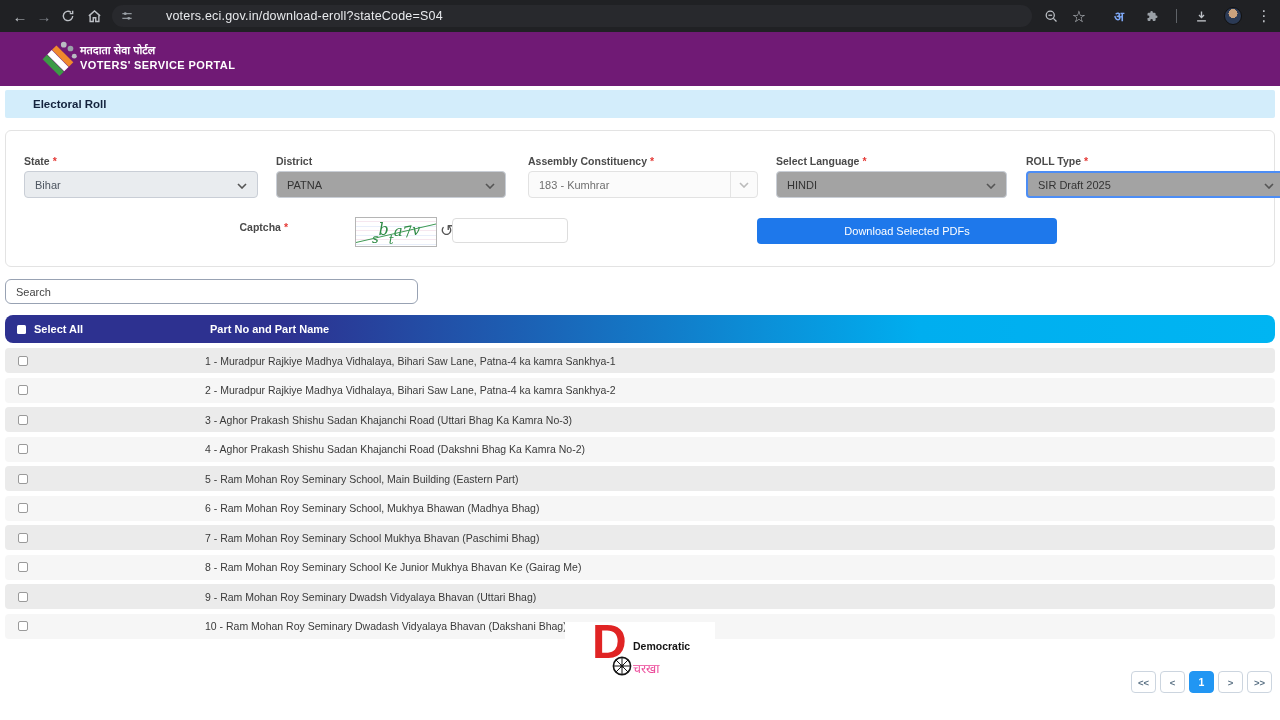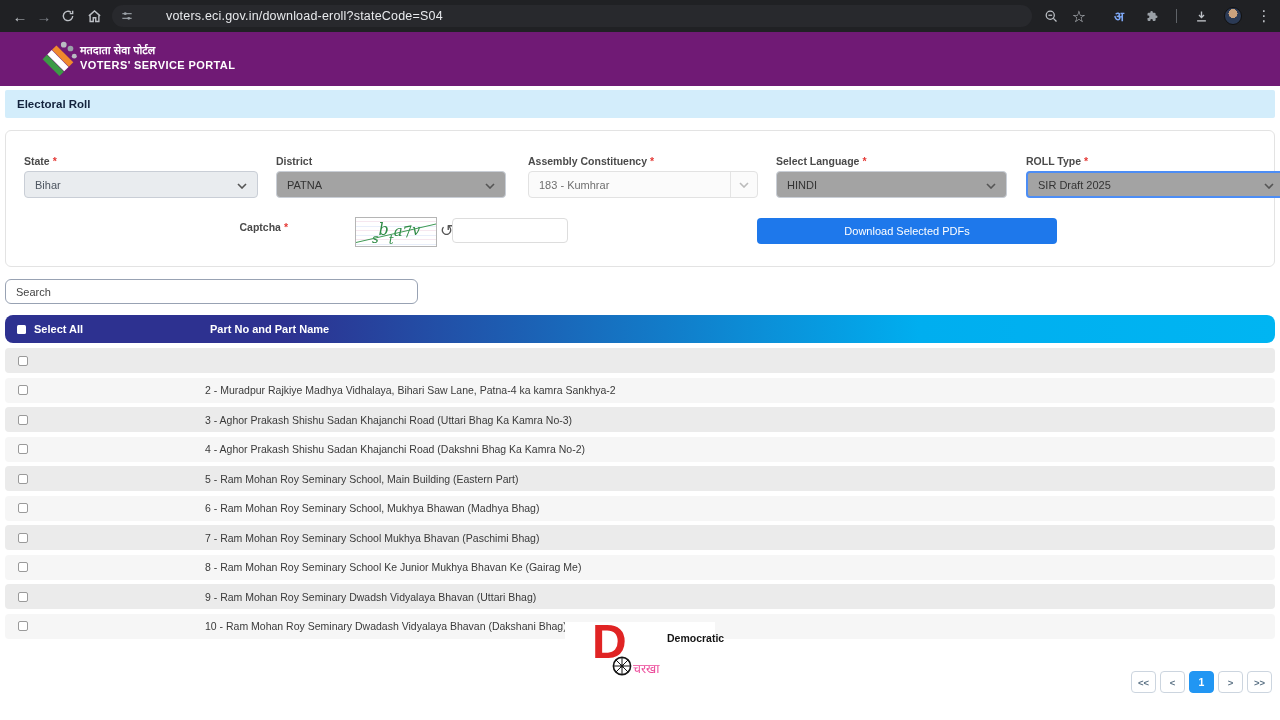--- a/index.html
+++ b/index.html
@@ -17,21 +17,21 @@
   .avatar { position:absolute; left:1224px; top:7px; width:18px; height:18px; border-radius:50%;
             background:radial-gradient(circle at 50% 35%, #caa27e 0 34%, #2b3a55 35% 100%); border:1px solid #111; }
 
   
   .app-header { position:absolute; left:0; top:32px; width:1280px; height:54px; background:#701a75; }
   .eci-logo { position:absolute; left:38px; top:6px; }
   .hdr-text { position:absolute; left:80px; top:11px; color:#fff; }
   .hdr-hi { font-size:11px; font-weight:bold; line-height:15px; }
   .hdr-en { font-size:11px; font-weight:bold; letter-spacing:.4px; line-height:15px; }
 
-  .breadcrumb-bar { position:absolute; left:5px; top:90px; width:1270px; height:28px; background:#d3edfb; border-radius:2px; display:flex; align-items:center; }
+  .breadcrumb-bar { position:absolute; left:5px; top:90px; width:1270px; height:28px; background:#d3edfb; border-radius:2px; display:flex; align-items:center;padding-left:16px; }
   .breadcrumb-bar span { margin-left:12px; font-size:11.5px; font-weight:bold; color:#13233d; }
 
   
   .card { position:absolute; left:5px; top:130px; width:1270px; height:137px; background:#fff; border:1px solid #e3e3e3; border-radius:6px; }
   .flabel { position:absolute; top:155px; font-size:10.5px; font-weight:bold; color:#4a4a4a; }
   .req { color:#e53935; margin-left:3px; }
   .selectbox { position:absolute; top:171px; height:27px; border:1px solid #c9ced6; border-radius:4px; background:#a3a3a3;
                display:flex; align-items:center; padding:0 10px; font-size:11px; color:#333; }
   .selectbox .chev { margin-left:auto; }
   .selectbox.disabled { background:#e9ecef; color:#4d5560; }
@@ -71,21 +71,21 @@
   .trow { height:25px; margin-bottom:4.5px; border-radius:4px; display:flex; align-items:center; position:relative; }
   .trow.odd  { background:#ebebeb; }
   .trow.even { background:#f6f6f6; }
   .row-cb { position:absolute; left:13px; width:10px; height:10px; border:1px solid #9a9a9a; border-radius:2px; background:#fff; }
   .row-text { position:absolute; left:200px; font-size:10.5px; color:#3a3a3a; }
 
   
   .watermark { position:absolute; left:565px; top:622px; width:150px; height:66px; background:#fff; }
   .wm-d { position:absolute; left:27px; top:-8px; font-size:48px; font-weight:bold; color:#e02424; font-family:"Liberation Sans",sans-serif; }
   .wm-wheel { position:absolute; left:47px; top:34px; }
-  .wm-line1 { position:absolute; left:68px; top:10px; font-size:10.5px; font-weight:bold; color:#141414;margin-left:34px; }
+  .wm-line1 { position:absolute; left:68px; top:18px; font-size:10.5px; font-weight:bold; color:#141414; }
   .wm-line2 { position:absolute; left:68px; top:38px; font-size:12.5px; font-weight:normal; color:#ec4899; }
 
   
   .pager { position:absolute; left:1131px; top:671px; display:flex; gap:4px; }
   .pbtn { width:25px; height:22px; border:1px solid #ccd5df; border-radius:4px; background:#fff; color:#5a7184;
           font-size:9.5px; font-weight:bold; display:flex; align-items:center; justify-content:center; font-family:inherit; }
   .pbtn.active { background:#2196f3; border-color:#2196f3; color:#fff; font-size:10.5px; }
 </style>
 </head>
 <body>
@@ -244,20 +244,21 @@
 
   <div class="tbl-header">
     <span class="hdr-cb"></span>
     <span class="hdr-selall">Select All</span>
     <span class="hdr-col">Part No and Part Name</span>
   </div>
 
   <div id="rows">
     <div class="trow odd">
       <span class="row-cb"></span>
+      <span class="row-text">1 - Muradpur Rajkiye Madhya Vidhalaya, Bihari Saw Lane, Patna-4 ka kamra Sankhya-1</span>
     </div>
 
     <div class="trow even">
       <span class="row-cb"></span>
       <span class="row-text">2 - Muradpur Rajkiye Madhya Vidhalaya, Bihari Saw Lane, Patna-4 ka kamra Sankhya-2</span>
     </div>
 
     <div class="trow odd">
       <span class="row-cb"></span>
       <span class="row-text">3 - Aghor Prakash Shishu Sadan Khajanchi Road (Uttari Bhag Ka Kamra No-3)</span>

